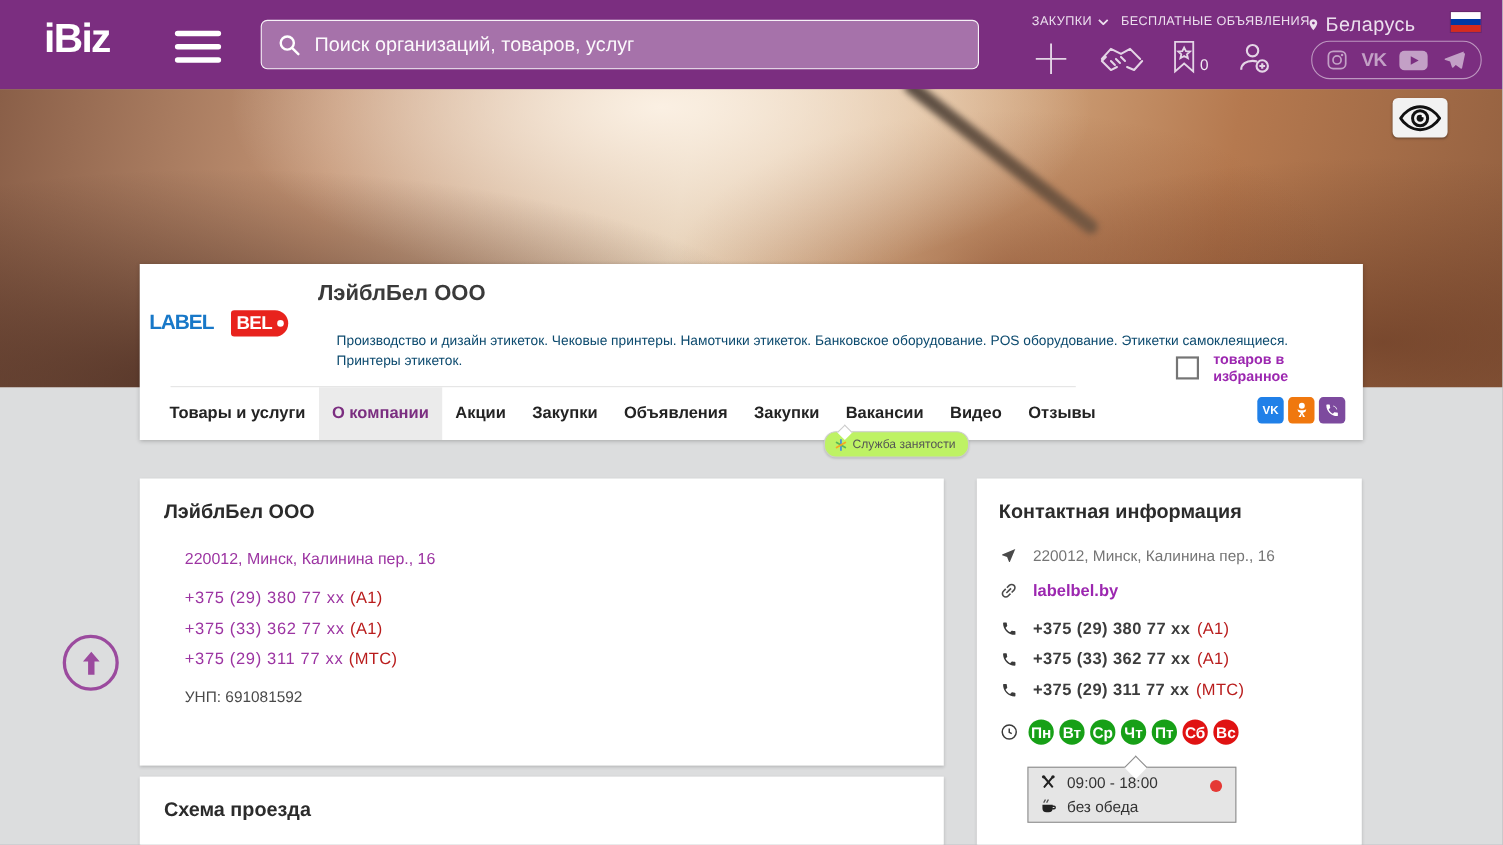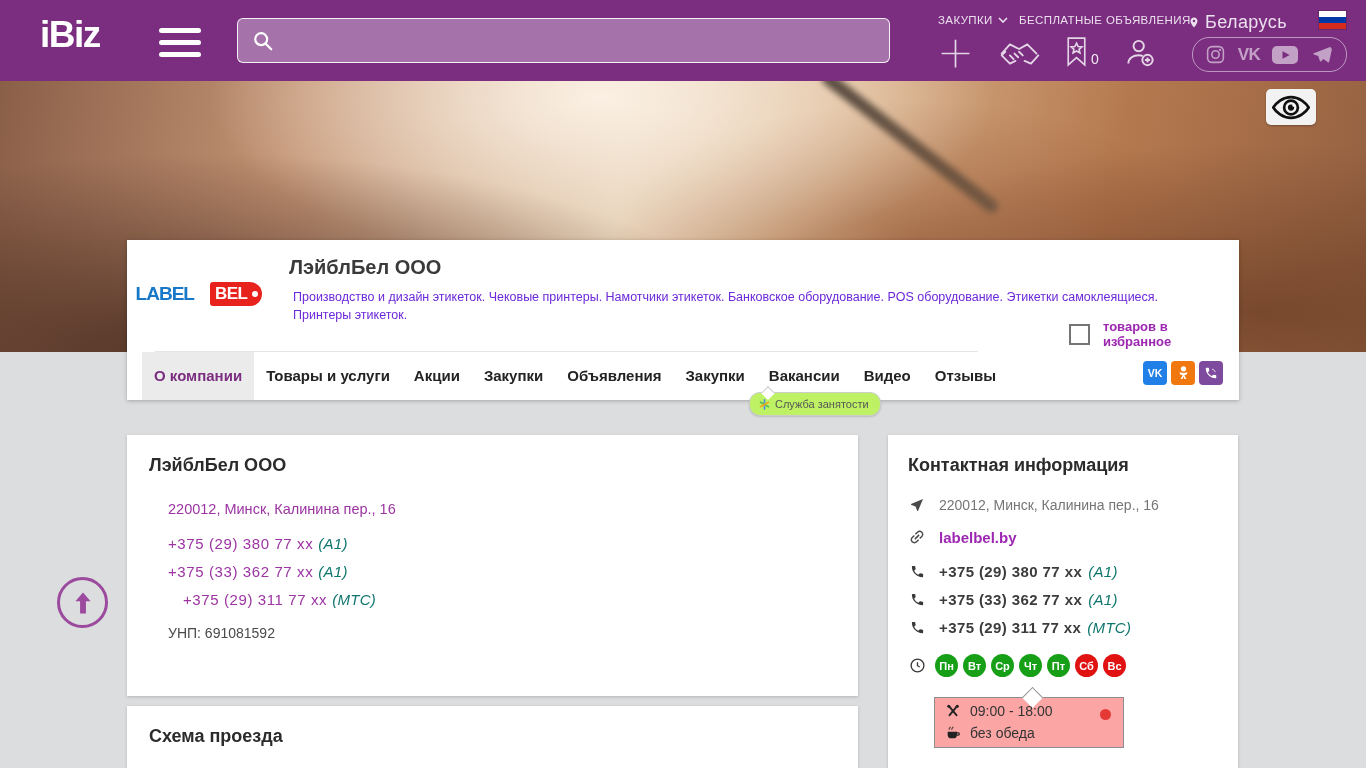--- a/index.html
+++ b/index.html
@@ -40,21 +40,21 @@
           background:#f2f2f2;display:flex;align-items:center;justify-content:center;cursor:pointer;box-shadow:0 1px 2px rgba(0,0,0,.3);}
   
   .ccard{position:absolute;left:127px;top:240px;width:1112px;height:160px;background:#fff;z-index:10;
          box-shadow:0 1px 4px rgba(0,0,0,.25);}
   .clogo{position:absolute;left:16px;top:10px;width:112px;height:88px;display:flex;align-items:center;justify-content:center;gap:16px;}
   .clogo .w1{color:#1878c8;font-weight:bold;font-size:19px;letter-spacing:-1px;}
   .clogo .w2{position:relative;background:#e8231d;color:#fff;font-weight:bold;font-size:17px;letter-spacing:-.5px;
              padding:2px 15px 2px 5px;border-radius:3px 12px 12px 3px;}
   .clogo .w2 i{position:absolute;right:4px;top:50%;transform:translateY(-50%);width:6px;height:6px;background:#fff;border-radius:50%;}
   .cname{position:absolute;left:162px;top:16px;margin:0;font-size:20px;font-weight:bold;color:#3a3a3a;}
-  .cdesc{position:absolute;left:162px;top:44px;width:905px;margin:4px;font-size:12.5px;line-height:1.45;color:#6d28d9;}
+  .cdesc{position:absolute;left:162px;top:44px;width:905px;margin:17px;font-size:12.5px;line-height:1.45;color:#0c4a6e;}
   .cdivider{position:absolute;left:28px;top:111px;width:823px;height:1px;background:#e4e4e4;}
   .fav{position:absolute;left:942px;top:79px;display:flex;align-items:center;gap:13px;cursor:pointer;}
   .fav .cb{width:17px;height:17px;border:2px solid #757575;background:#fff;}
   .fav .ftxt{color:#9c27b0;font-weight:bold;font-size:13px;}
   .csocial{position:absolute;left:1016px;top:121px;display:flex;gap:4px;}
   .sq{width:24px;height:24px;border-radius:4px;color:#fff;display:flex;align-items:center;justify-content:center;cursor:pointer;}
   .sq-vk{background:#2080e8;font-weight:bold;font-size:10.5px;}
   .sq-ok{background:#f0780e;}
   .sq-viber{background:#7d4a9e;}
   .tabs{position:absolute;left:15px;top:112px;height:48px;display:flex;}
@@ -72,33 +72,33 @@
   .card{position:absolute;background:#fff;box-shadow:0 1px 3px rgba(0,0,0,.18);}
   .about{left:127px;top:435px;width:731px;height:261px;}
   .mapc{left:127px;top:706px;width:731px;height:120px;}
   .contact{left:888px;top:435px;width:350px;height:400px;}
   .card h2{position:absolute;margin:0;font-size:18px;font-weight:bold;color:#2b2b2b;}
   .about h2,.mapc h2{left:22px;top:20px;}
   .contact h2{left:20px;top:20px;}
   .a-addr{position:absolute;left:41px;top:66px;color:#9c34a2;font-size:14.5px;text-decoration:none;cursor:pointer;}
   .a-ph{position:absolute;left:41px;font-size:15px;white-space:nowrap;}
   .a-ph a{color:#9c34a2;text-decoration:none;letter-spacing:.6px;cursor:pointer;}
-  .car{color:#0f766e;margin-left:5px;letter-spacing:.3px;font-style:italic;}
+  .car{color:#b91c1c;margin-left:5px;letter-spacing:.3px;}
   .a-unp{position:absolute;left:41px;top:190px;color:#4a4a4a;font-size:14px;}
   .crow{position:absolute;left:20px;display:flex;align-items:center;gap:13px;white-space:nowrap;}
   .crow .ico{width:18px;display:flex;justify-content:center;flex:0 0 auto;}
   .c-addr{color:#757575;font-size:14px;}
   .c-site{color:#9c27b0;font-weight:bold;font-size:15px;text-decoration:none;cursor:pointer;}
   .c-num{color:#3c3c3c;font-weight:bold;font-size:15px;letter-spacing:.4px;}
   .days{display:flex;gap:5px;}
-  .day{width:23px;height:23px;border-radius:50%;color:#fff;font-size:11px;font-weight:bold;
+  .day{width:23px;height:23px;border-radius:50%;color:#fff;font-size:14px;font-weight:bold;
        display:flex;align-items:center;justify-content:center;cursor:default;}
   .day.open{background:#17a017;}
   .day.closed{background:#e01212;}
-  .sched{position:absolute;left:46px;top:262px;width:188px;height:49px;background:#fca5a5;border:1px solid #8d8d8d;}
+  .sched{position:absolute;left:46px;top:262px;width:188px;height:49px;background:#e5e5e5;border:1px solid #8d8d8d;}
   .sched::before{content:'';position:absolute;left:90px;top:-8px;width:14px;height:14px;background:#fff;
        border-left:1px solid #8d8d8d;border-top:1px solid #8d8d8d;transform:rotate(45deg);}
   .srow{position:absolute;left:10px;display:flex;align-items:center;gap:9px;font-size:14px;color:#333;}
   .reddot{position:absolute;right:12px;top:11px;width:11px;height:11px;border-radius:50%;background:#e53935;}
 </style>
 </head>
 <body>
 
 <div class="page">
 
@@ -108,20 +108,21 @@
         <span></span>
         <span></span>
         <span></span>
       </div>
 
     <div class="search">
       <svg width="22" height="22" viewBox="0 0 24 24" fill="none" stroke="#fff" stroke-width="2.4" stroke-linecap="round">
           <circle cx="10" cy="10" r="6.5"></circle>
           <line x1="15.2" y1="15.2" x2="21" y2="21"></line>
         </svg>
+      <input placeholder="Поиск организаций, товаров, услуг" style="">
     </div>
 
     <a class="toplink" style="left:938px;">
       <span>ЗАКУПКИ</span>
       <svg width="10" height="6" viewBox="0 0 10 6" fill="none" stroke="#ecdfee" stroke-width="1.6">
           <path d="M1 1l4 4 4-4"></path>
         </svg>
     </a>
     <a class="toplink" style="left:1019px;">БЕСПЛАТНЫЕ ОБЪЯВЛЕНИЯ</a>
     <a class="toplink" style="left:1188px;top:12px;">
@@ -219,22 +220,22 @@
       </span>
       <span class="sq sq-viber">
         <svg width="14" height="14" viewBox="0 0 24 24">
             <path fill="#fff" d="M6.62 10.79c1.44 2.83 3.76 5.14 6.59 6.59l2.2-2.2c.27-.27.67-.36 1.02-.24 1.12.37 2.33.57 3.57.57.55 0 1 .45 1 1V20c0 .55-.45 1-1 1-9.39 0-17-7.61-17-17 0-.55.45-1 1-1h3.5c.55 0 1 .45 1 1 0 1.25.2 2.45.57 3.57.11.35.03.74-.25 1.02l-2.2 2.2z"></path>
             <path d="M14.5 5.5c2.4.6 4 2.2 4.5 4.5" fill="none" stroke="#fff" stroke-width="1.4" stroke-linecap="round"></path>
           </svg>
       </span>
     </div>
 
     <nav class="tabs">
+      <a class="tab">Товары и услуги</a>
       <a class="tab active">О компании</a>
-      <a class="tab">Товары и услуги</a>
       <a class="tab">Акции</a>
       <a class="tab">Закупки</a>
       <a class="tab">Объявления</a>
       <a class="tab">Закупки</a>
       <a class="tab">Вакансии</a>
       <a class="tab">Видео</a>
       <a class="tab">Отзывы</a>
     </nav>
 
     <div class="vtooltip">
@@ -255,21 +256,21 @@
 
   <section class="card about">
     <h2>ЛэйблБел ООО</h2>
     <a class="a-addr">220012, Минск, Калинина пер., 16</a>
     <div class="a-ph" style="top:100px;">
       <a>+375 (29) 380 77 xx</a><span class="car">(А1)</span>
     </div>
     <div class="a-ph" style="top:128px;">
       <a>+375 (33) 362 77 xx</a><span class="car">(А1)</span>
     </div>
-    <div class="a-ph" style="top:156px;margin-left:15px;">
+    <div class="a-ph" style="top:156px;">
       <a>+375 (29) 311 77 xx</a><span class="car">(МТС)</span>
     </div>
     <div class="a-unp">УНП: 691081592</div>
   </section>
 
   <section class="card mapc">
     <h2>Схема проезда</h2>
   </section>
 
   <aside class="card contact">

